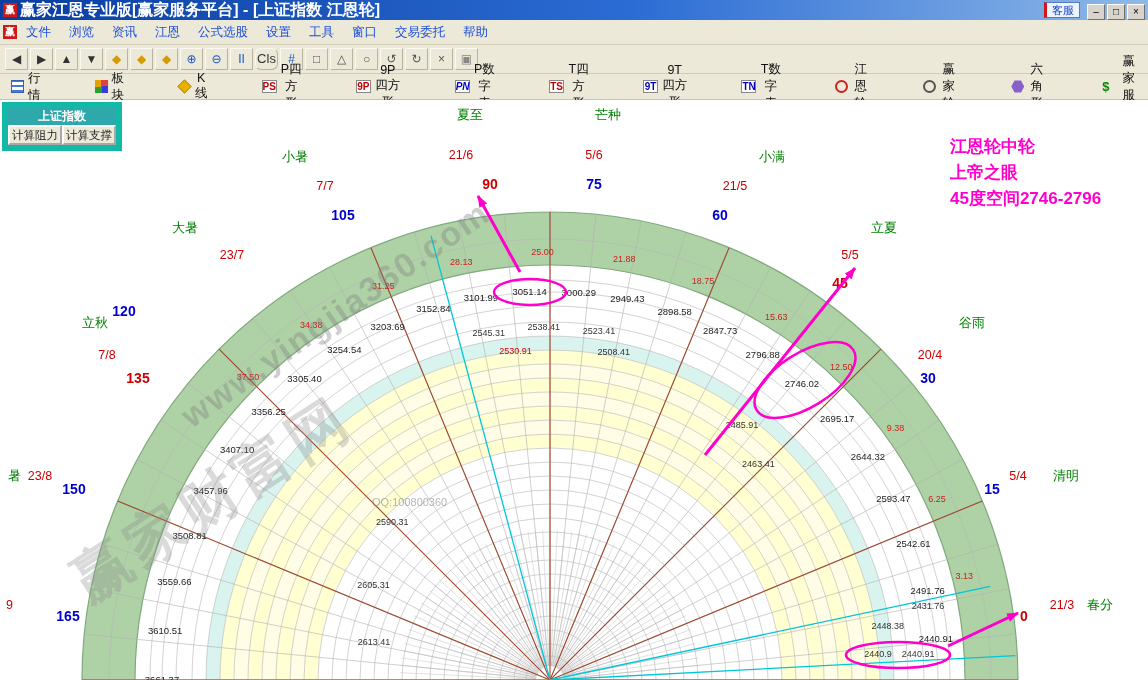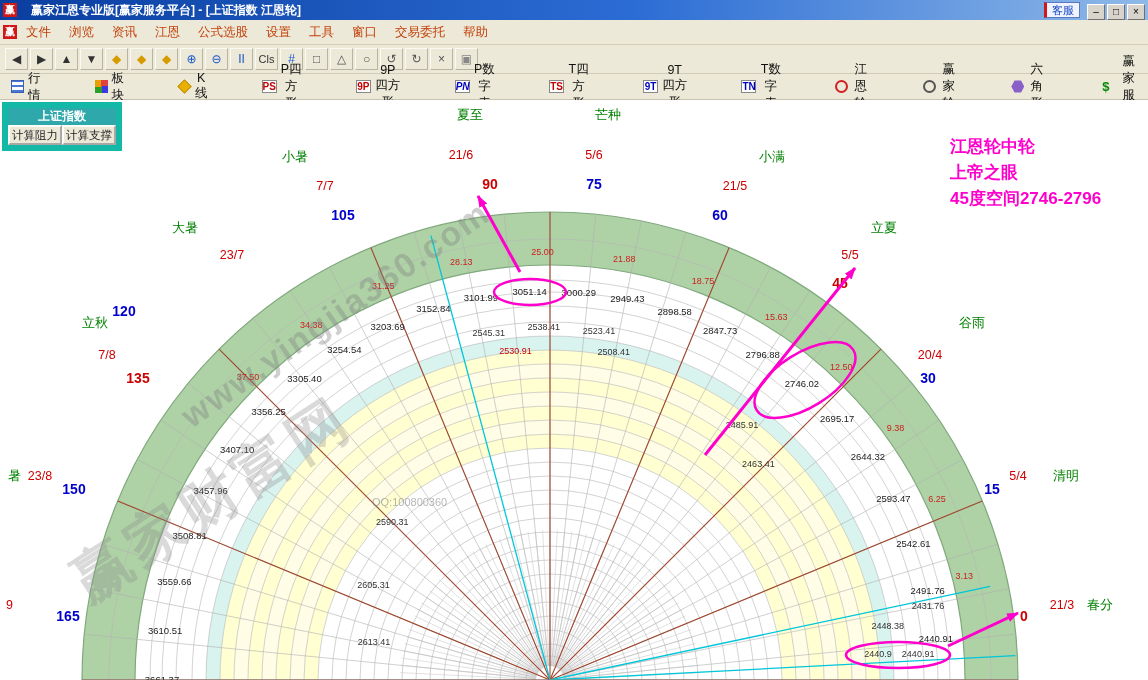--- a/index.html
+++ b/index.html
@@ -4,30 +4,30 @@
 <style>
   html,body{margin:0;padding:0;}
   body{width:1148px;height:680px;overflow:hidden;position:relative;background:#fff;
        font-family:"Liberation Sans",sans-serif;}
   
   .titlebar{position:absolute;left:0;top:0;width:1148px;height:20px;
     background:linear-gradient(90deg,#0a3ea0,#2b6cd4 55%,#8fb9e8);
     display:flex;align-items:center;padding:0 3px;box-sizing:border-box;}
   .app-icon{width:14px;height:14px;background:#d01818;color:#fff;font-size:10px;
     line-height:14px;text-align:center;font-weight:bold;flex:none;}
-  .title-text{color:#fff;font-size:12px;font-weight:bold;margin-left:14px;flex:1;
+  .title-text{color:#fff;font-size:16px;font-weight:bold;margin-left:3px;flex:1;
     white-space:nowrap;overflow:hidden;}
   .support-btn{font-size:11px;background:#eef3ff;color:#1040c0;border:1px solid #5a78c0;
     border-left:3px solid #d01818;height:16px;line-height:14px;padding:0 5px;margin-right:5px;cursor:default;}
   .wbtn{width:18px;height:16px;font-size:10px;line-height:12px;text-align:center;
     background:#d8d4cc;border:1px solid;border-color:#fff #707070 #707070 #fff;margin-left:2px;padding:0;}
   
   .menubar{position:absolute;left:0;top:20px;width:1148px;height:25px;background:#ece9d8;
     border-bottom:1px solid #d0ccb8;display:flex;align-items:center;padding-left:3px;box-sizing:border-box;}
-  .menu-item{font-size:12.5px;color:#c2410c;padding:3px 9px;}
+  .menu-item{font-size:12.5px;color:#1d4ed8;padding:3px 9px;}
   
   .toolbar{position:absolute;left:0;top:45px;width:1148px;height:29px;background:#ece9d8;
     border-bottom:1px solid #d0ccb8;display:flex;align-items:center;gap:2px;
     padding-left:5px;box-sizing:border-box;}
   .tbtn{width:23px;height:22px;font-size:12px;line-height:18px;text-align:center;background:#ece9d8;
     border:1px solid;border-color:#fbfaf2 #b8b4a0 #b8b4a0 #fbfaf2;padding:0;}
   .toolbar2{position:absolute;left:0;top:74px;width:1148px;height:26px;background:#ece9d8;
     border-bottom:1px solid #c8c4b0;display:flex;align-items:center;padding-left:4px;box-sizing:border-box;gap:40px;}
   .vbtn{display:flex;align-items:center;gap:4px;background:transparent;border:none;
     padding:2px 7px;font-size:12.5px;color:#111;}
@@ -95,21 +95,21 @@
     <button class="tbtn" style="color: rgb(51, 51, 51);">◀</button>
     <button class="tbtn" style="color: rgb(51, 51, 51);">▶</button>
     <button class="tbtn" style="color: rgb(51, 51, 51);">▲</button>
     <button class="tbtn" style="color: rgb(51, 51, 51);">▼</button>
     <button class="tbtn" style="color: rgb(215, 155, 0);">◆</button>
     <button class="tbtn" style="color: rgb(215, 155, 0);">◆</button>
     <button class="tbtn" style="color: rgb(215, 155, 0);">◆</button>
     <button class="tbtn" style="color: rgb(26, 86, 200);">⊕</button>
     <button class="tbtn" style="color: rgb(26, 86, 200);">⊖</button>
     <button class="tbtn" style="color: rgb(26, 86, 200);">II</button>
-    <button class="tbtn" style="color: rgb(51, 51, 51); font-size: 11px;">Cls</button>
+    <button class="tbtn" style="color: rgb(51, 51, 51); font-size: 13px; border-radius: 6px;">Cls</button>
     <button class="tbtn" style="color: rgb(26, 86, 200);">#</button>
     <button class="tbtn" style="color: rgb(85, 85, 85);">□</button>
     <button class="tbtn" style="color: rgb(85, 85, 85);">△</button>
     <button class="tbtn" style="color: rgb(85, 85, 85);">○</button>
     <button class="tbtn" style="color: rgb(85, 85, 85);">↺</button>
     <button class="tbtn" style="color: rgb(85, 85, 85);">↻</button>
     <button class="tbtn" style="color: rgb(85, 85, 85);">×</button>
     <button class="tbtn" style="color: rgb(136, 136, 136);">▣</button>
   </div>
 

